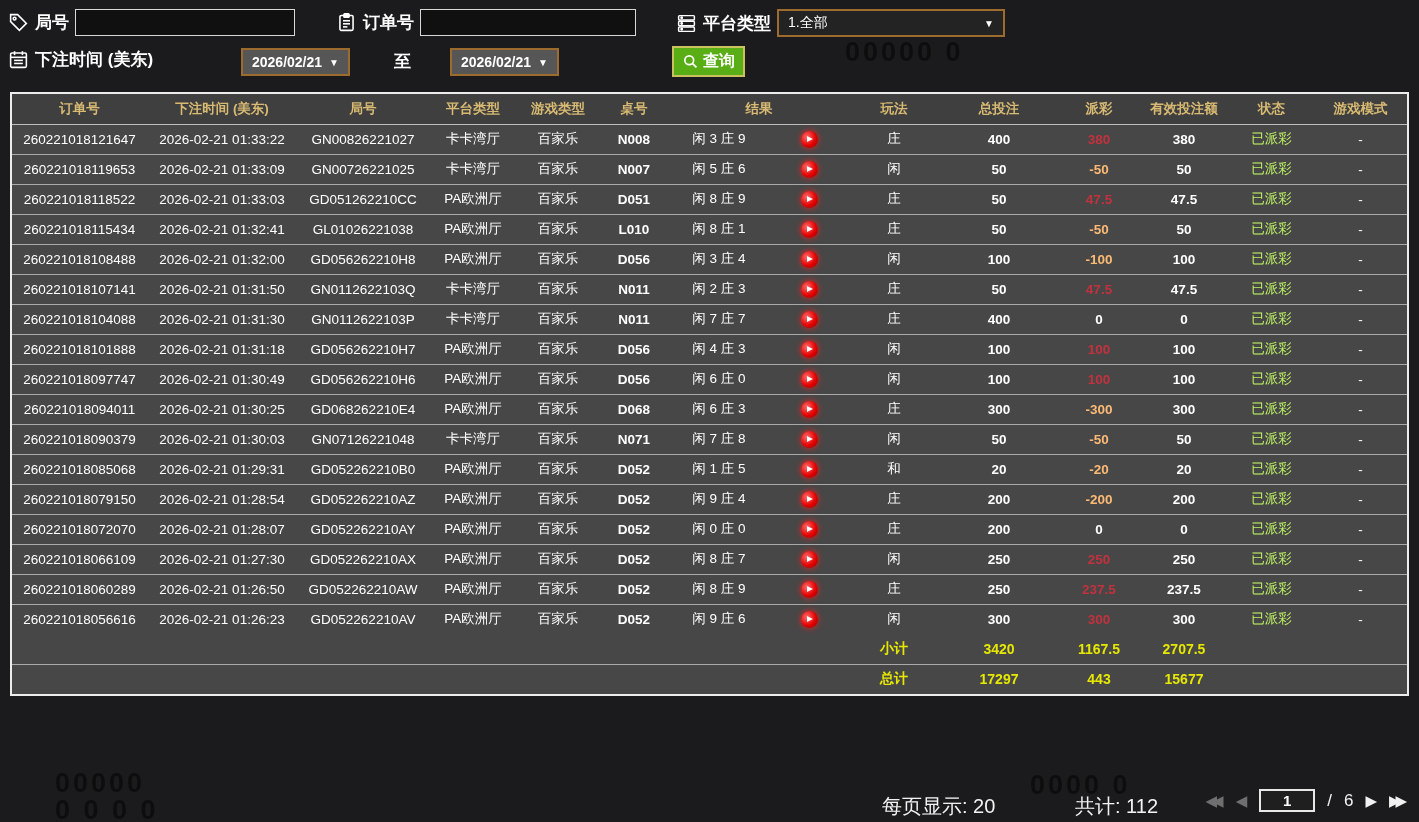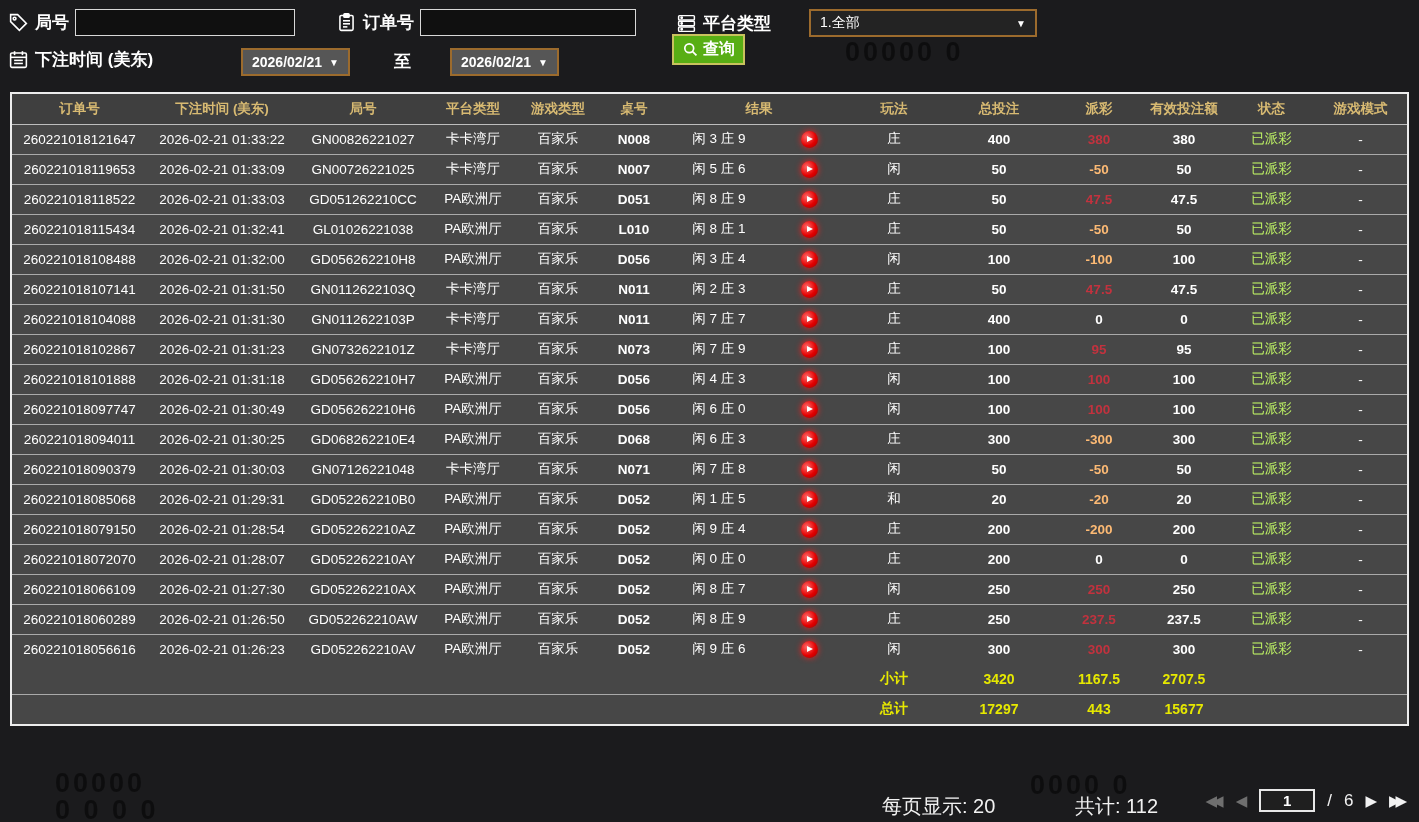--- a/index.html
+++ b/index.html
@@ -25,21 +25,21 @@
   }
   .date-btn {
     background:#565656; border:2px solid #9c6b2d; color:#fff;
     font-weight:bold; font-size:14px; height:28px; padding:0 9px;
     display:inline-flex; align-items:center; gap:7px; cursor:pointer;
   }
   .caret { font-size:10px; color:#fff; }
   .platform-select {
     background:#232323; border:2px solid #9c6b2d; width:228px; height:28px;
     color:#fff; font-size:14px; display:flex; align-items:center;
-    justify-content:space-between; padding:0 9px; cursor:pointer;margin-left:32px;
+    justify-content:space-between; padding:0 9px; cursor:pointer;
   }
   .search-btn {
     background:#58ae14; border:2px solid #c9c25e; color:#fff;
     font-weight:bold; font-size:16px; height:31px; padding:0 8px;
     display:inline-flex; align-items:center; gap:4px; cursor:pointer;
   }
   
   .grid-wrap {
     position:absolute; left:10px; top:92px; width:1399px; z-index:1;
     border:2px solid #ededed; background:#474747;
@@ -154,21 +154,21 @@
   <span class="flabel">至</span>
 </div>
 
 <div class="fgroup" style="left:450px; top:48px;">
   <div class="date-btn">
     <span>2026/02/21</span>
     <span class="caret">▼</span>
   </div>
 </div>
 
-<div class="fgroup" style="left:672px; top:34px;justify-content:center;">
+<div class="fgroup" style="left:672px; top:46px;justify-content:center;">
   <button class="search-btn">
     <svg width="17" height="17" viewBox="0 0 20 20" fill="none" stroke="#fff" stroke-width="2">
       <circle cx="8.5" cy="8.5" r="5.2"></circle>
         <line x1="12.5" y1="12.5" x2="17" y2="17"></line>
     </svg>
     <span>查询</span>
   </button>
 </div>
 
 <div class="grid-wrap">
@@ -313,36 +313,20 @@
           <td>闲 7 庄 7</td>
           <td><span class="play-btn"></span></td>
           <td>庄</td>
           <td class="num">400</td>
           <td class="num payout zero">0</td>
           <td class="num">0</td>
           <td class="status">已派彩</td>
           <td>-</td>
         </tr>
         <tr>
-          <td>260221018102867</td>
-          <td>2026-02-21 01:31:23</td>
-          <td>GN0732622101Z</td>
-          <td>卡卡湾厅</td>
-          <td>百家乐</td>
-          <td class="num">N073</td>
-          <td>闲 7 庄 9</td>
-          <td><span class="play-btn"></span></td>
-          <td>庄</td>
-          <td class="num">100</td>
-          <td class="num payout win">95</td>
-          <td class="num">95</td>
-          <td class="status">已派彩</td>
-          <td>-</td>
-        </tr>
-        <tr>
           <td>260221018101888</td>
           <td>2026-02-21 01:31:18</td>
           <td>GD056262210H7</td>
           <td>PA欧洲厅</td>
           <td>百家乐</td>
           <td class="num">D056</td>
           <td>闲 4 庄 3</td>
           <td><span class="play-btn"></span></td>
           <td>闲</td>
           <td class="num">100</td>

